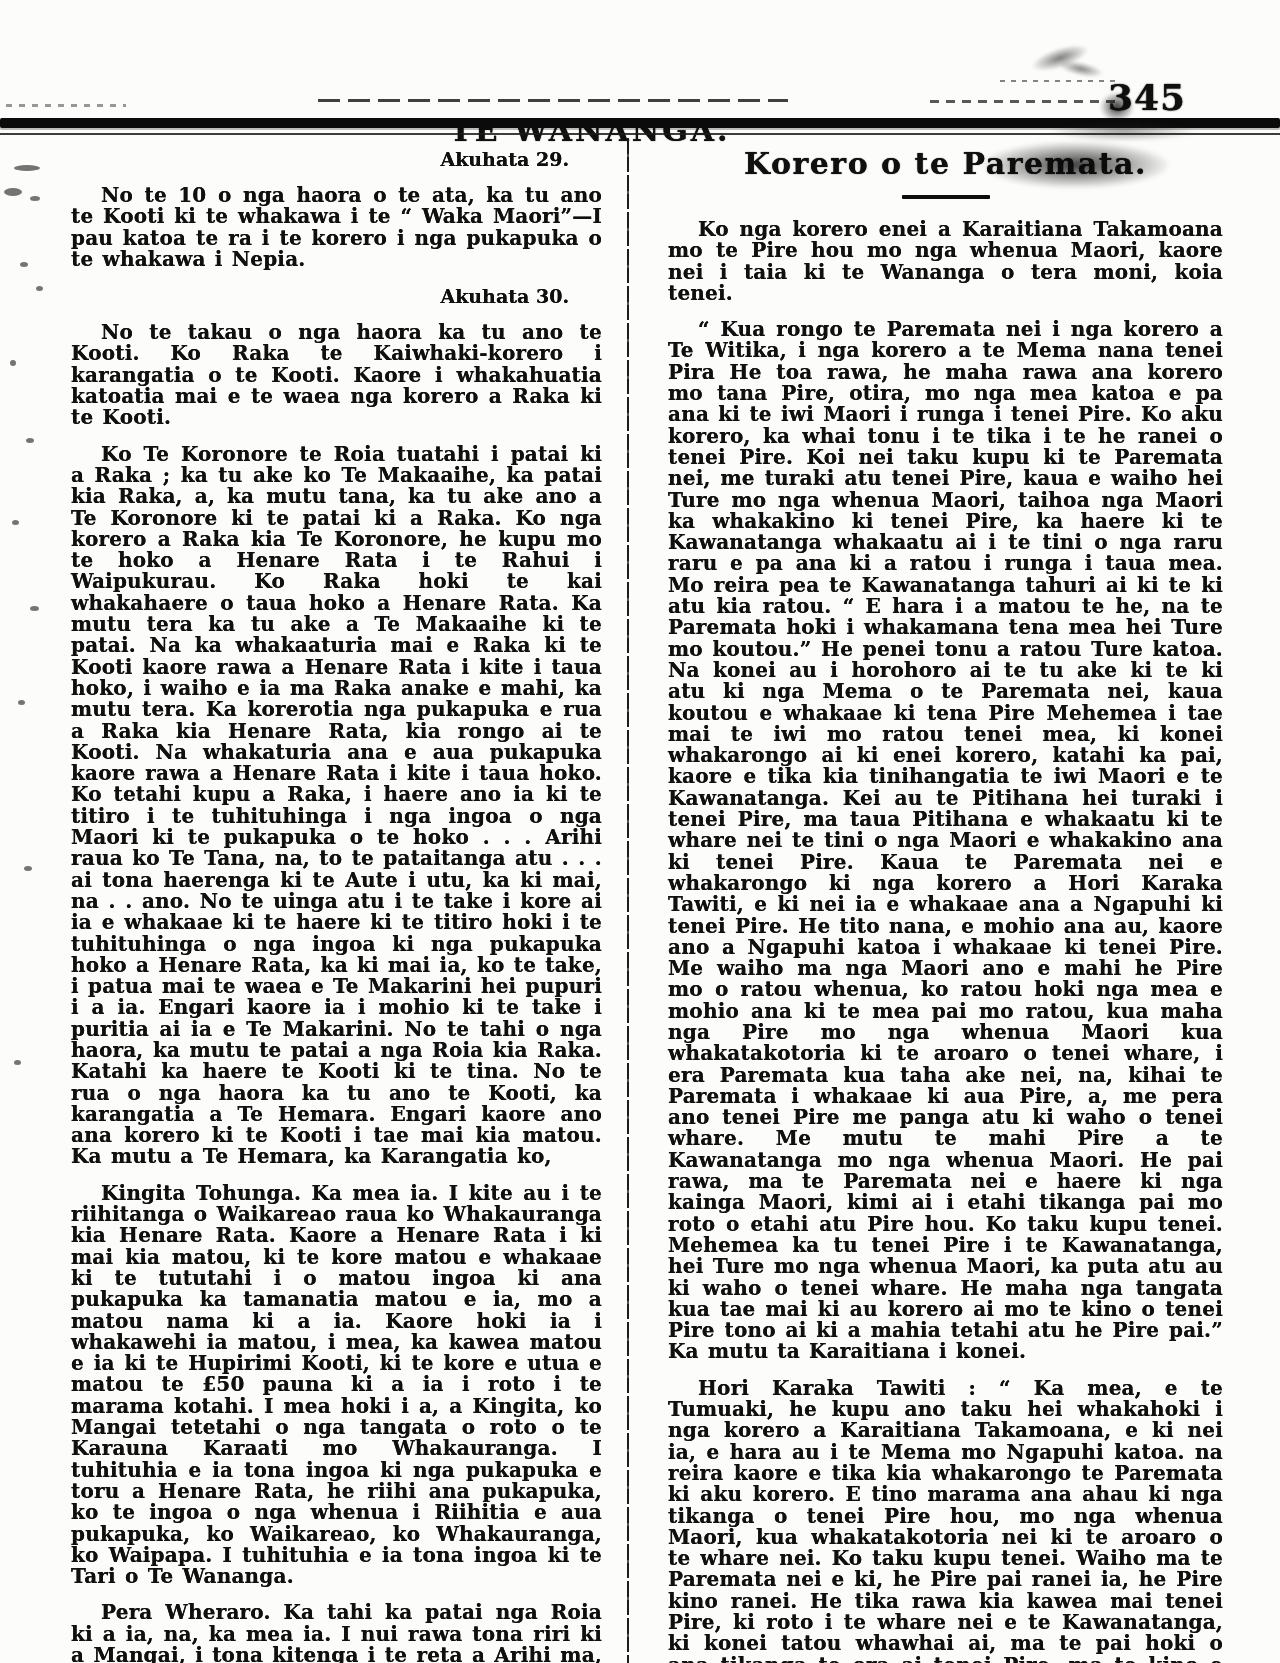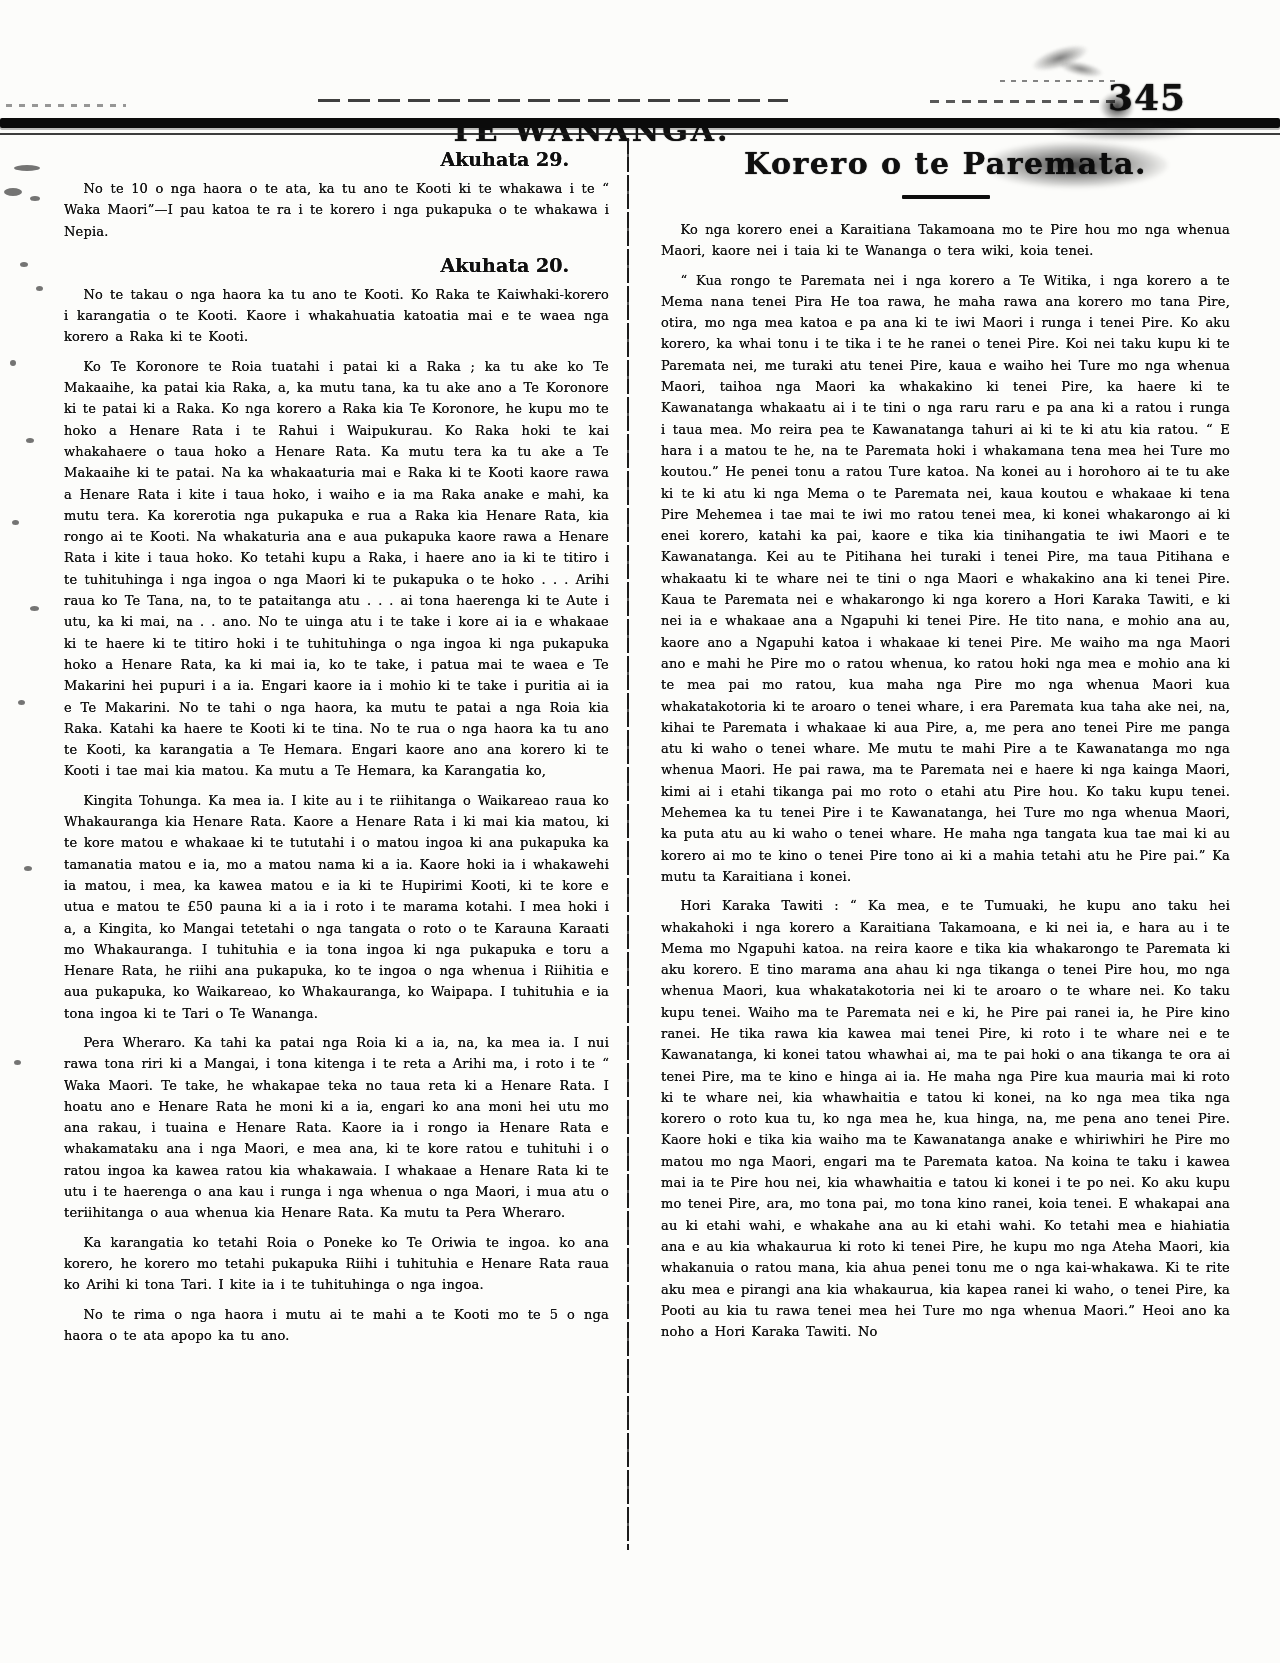--- a/index.html
+++ b/index.html
@@ -71,26 +71,27 @@
   .columns{position:absolute;top:138px;left:0;width:1280px;display:flex;}
   .col{box-sizing:border-box;}
   .col-left{width:627px;padding:4px 10px 0 56px;}
   .col-divider{
     width:2px;min-height:1412px;
     background:repeating-linear-gradient(to bottom,#1c1c1c 0 16px,#555 16px 19px,#1c1c1c 19px 34px,transparent 34px 37px);
   }
   .col-right{width:651px;padding:0 42px 0 24px;}
 
   p.body-par{
-    margin:8px;
-    font-size:13px;line-height:21.3px;
+    margin:15px;
+    font-size:20px;line-height:21.3px;
     text-align:justify;text-justify:inter-word;
     text-indent:1.5em;
     word-spacing:2px;letter-spacing:.2px;
     text-shadow:0 0 .5px rgba(0,0,0,.85);
+    font-weight:bold;
   }
   .date-heading{
     margin:6px 48px 5px 0;
     font-size:19px;font-weight:bold;
     text-align:right;
     text-shadow:0 0 .6px #000;
   }
   .article-heading{
     position:relative;
     margin:8px 0 0 0;
@@ -136,39 +137,39 @@
   </div>
 
   <div class="rule-thick"></div>
   <div class="rule-thin"></div>
 
   <div class="columns">
 
     <div class="col col-left">
       <div class="date-heading">Akuhata 29.</div>
       <p class="body-par">No te 10 o nga haora o te ata, ka tu ano te Kooti ki te whakawa i te “ Waka Maori”—I pau katoa te ra i te korero i nga pukapuka o te whakawa i Nepia.</p>
-      <div class="date-heading" style="margin-top:12px;">Akuhata 20.</div>
+      <div class="date-heading" style="margin-top:12px;">Akuhata 30.</div>
       <p class="body-par">No te takau o nga haora ka tu ano te Kooti.  Ko Raka te Kaiwhaki-korero i karangatia o te Kooti.  Kaore i whakahuatia katoatia mai e te waea nga korero a Raka ki te Kooti.</p>
       <p class="body-par">Ko Te Koronore te Roia tuatahi i patai ki a Raka ; ka tu ake ko Te Makaaihe, ka patai kia Raka, a, ka mutu tana, ka tu ake ano a Te Koronore ki te patai ki a Raka. Ko nga korero a Raka kia Te Koronore, he kupu mo te hoko a Henare Rata i te Rahui i Waipukurau.  Ko Raka hoki te kai whakahaere o taua hoko a Henare Rata. Ka mutu tera ka tu ake a Te Makaaihe ki te patai.  Na ka whakaaturia mai e Raka ki te Kooti kaore rawa a Henare Rata i kite i taua hoko, i waiho e ia ma Raka anake e mahi, ka mutu tera.  Ka korerotia nga pukapuka e rua a Raka kia Henare Rata, kia rongo ai te Kooti.  Na whakaturia ana e aua pukapuka kaore rawa a Henare Rata i kite i taua hoko.  Ko tetahi kupu a Raka, i haere ano ia ki te titiro i te tuhituhinga i nga ingoa o nga Maori ki te pukapuka o te hoko . . .  Arihi raua ko Te Tana, na, to te pataitanga atu . . . ai tona haerenga ki te Aute i utu, ka ki mai, na . . ano.  No te uinga atu i te take i kore ai ia e whakaae ki te haere ki te titiro hoki i te tuhituhinga o nga ingoa ki nga pukapuka hoko a Henare Rata, ka ki mai ia, ko te take, i patua mai te waea e Te Makarini hei pupuri i a ia.  Engari kaore ia i mohio ki te take i puritia ai ia e Te Makarini.  No te tahi o nga haora, ka mutu te patai a nga Roia kia Raka.  Katahi ka haere te Kooti ki te tina.  No te rua o nga haora ka tu ano te Kooti, ka karangatia a Te Hemara.  Engari kaore ano ana korero ki te Kooti i tae mai kia matou.  Ka mutu a Te Hemara, ka Karangatia ko,</p>
       <p class="body-par">Kingita Tohunga.  Ka mea ia.  I kite au i te riihitanga o Waikareao raua ko Whakauranga kia Henare Rata.  Kaore a Henare Rata i ki mai kia matou, ki te kore matou e whakaae ki te tututahi i o matou ingoa ki ana pukapuka ka tamanatia matou e ia, mo a matou nama ki a ia.  Kaore hoki ia i whakawehi ia matou, i mea, ka kawea matou e ia ki te Hupirimi Kooti, ki te kore e utua e matou te £50 pauna ki a ia i roto i te marama kotahi.  I mea hoki i a, a Kingita, ko Mangai tetetahi o nga tangata o roto o te Karauna Karaati mo Whakauranga.  I tuhituhia e ia tona ingoa ki nga pukapuka e toru a Henare Rata, he riihi ana pukapuka, ko te ingoa o nga whenua i Riihitia e aua pukapuka, ko Waikareao, ko Whakauranga, ko Waipapa.  I tuhituhia e ia tona ingoa ki te Tari o Te Wananga.</p>
       <p class="body-par">Pera Wheraro.  Ka tahi ka patai nga Roia ki a ia, na, ka mea ia.  I nui rawa tona riri ki a Mangai, i tona kitenga i te reta a Arihi ma, i roto i te “ Waka Maori.  Te take, he whakapae teka no taua reta ki a Henare Rata. I hoatu ano e Henare Rata he moni ki a ia, engari ko ana moni hei utu mo ana rakau, i tuaina e Henare Rata. Kaore ia i rongo ia Henare Rata e whakamataku ana i nga Maori, e mea ana, ki te kore ratou e tuhituhi i o ratou ingoa ka kawea ratou kia whakawaia.  I whakaae a Henare Rata ki te utu i te haerenga o ana kau i runga i nga whenua o nga Maori, i mua atu o teriihitanga o aua whenua kia Henare Rata.  Ka mutu ta Pera Wheraro.</p>
       <p class="body-par">Ka karangatia ko tetahi Roia o Poneke ko Te Oriwia te ingoa. ko ana korero, he korero mo tetahi pukapuka Riihi i tuhituhia e Henare Rata raua ko Arihi ki tona Tari.  I kite ia i te tuhituhinga o nga ingoa.</p>
       <p class="body-par">No te rima o nga haora i mutu ai te mahi a te Kooti mo te 5 o nga haora o te ata apopo ka tu ano.</p>
     </div>
 
     <div class="col-divider"></div>
 
     <div class="col col-right">
       <h2 class="article-heading">
         <span>Korero o te Paremata.</span>
         <span class="smudge-heading"></span>
         <span class="smudge-heading2"></span>
       </h2>
       <div class="heading-rule"></div>
-      <p class="body-par">Ko nga korero enei a Karaitiana Takamoana mo te Pire hou mo nga whenua Maori, kaore nei i taia ki te Wananga o tera wiki, koia tenei.</p>
+      <p class="body-par">Ko nga korero enei a Karaitiana Takamoana mo te Pire hou mo nga whenua Maori, kaore nei i taia ki te Wananga o tera moni, koia tenei.</p>
       <p class="body-par">“ Kua rongo te Paremata nei i nga korero a Te Witika, i nga korero a te Mema nana tenei Pira    He toa rawa, he maha rawa ana korero mo tana Pire, otira, mo nga mea katoa e pa ana ki te iwi Maori i runga i tenei Pire.  Ko aku korero, ka whai tonu i te tika i te he ranei o tenei Pire.  Koi nei taku kupu ki te Paremata nei, me turaki atu tenei Pire, kaua e waiho hei Ture mo nga whenua Maori, taihoa nga Maori ka whakakino ki tenei Pire, ka haere ki te Kawanatanga whakaatu ai i te tini o nga raru raru e pa ana ki a ratou i runga i taua mea.  Mo reira pea te Kawanatanga tahuri ai ki te ki atu kia ratou.  “ E hara i a matou te he, na te Paremata hoki i whakamana tena mea hei Ture mo koutou.”  He penei tonu a ratou Ture katoa.  Na konei au i horohoro ai te tu ake ki te ki atu ki nga Mema o te Paremata nei, kaua koutou e whakaae ki tena Pire    Mehemea i tae mai te iwi mo ratou tenei mea, ki konei whakarongo ai ki enei korero, katahi ka pai, kaore e tika kia tinihangatia te iwi Maori e te Kawanatanga.  Kei au te Pitihana hei turaki i tenei Pire, ma taua Pitihana e whakaatu ki te whare nei te tini o nga Maori e whakakino ana ki tenei Pire.  Kaua te Paremata nei e whakarongo ki nga korero a Hori Karaka Tawiti, e ki nei ia e whakaae ana a Ngapuhi ki tenei Pire. He tito nana, e mohio ana au, kaore ano a Ngapuhi katoa i whakaae ki tenei Pire.  Me waiho ma nga Maori ano e mahi he Pire mo o ratou whenua, ko ratou hoki nga mea e mohio ana ki te mea pai mo ratou, kua maha nga Pire mo nga whenua Maori kua whakatakotoria ki te aroaro o tenei whare, i era Paremata kua taha ake nei, na, kihai te Paremata i whakaae ki aua Pire, a, me pera ano tenei Pire me panga atu ki waho o tenei whare.  Me mutu te mahi Pire a te Kawanatanga mo nga whenua Maori.  He pai rawa, ma te Paremata nei e haere ki nga kainga Maori, kimi ai i etahi tikanga pai mo roto o etahi atu Pire hou.  Ko taku kupu tenei.  Mehemea ka tu tenei Pire i te Kawanatanga, hei Ture mo nga whenua Maori, ka puta atu au ki waho o tenei whare.  He maha nga tangata kua tae mai ki au korero ai mo te kino o tenei Pire tono ai ki a mahia tetahi atu he Pire pai.”  Ka mutu ta Karaitiana i konei.</p>
       <p class="body-par">Hori Karaka Tawiti : “ Ka mea, e te Tumuaki, he kupu ano taku hei whakahoki i nga korero a Karaitiana Takamoana, e ki nei ia, e hara au i te Mema mo Ngapuhi katoa. na reira kaore e tika kia whakarongo te Paremata ki aku korero.  E tino marama ana ahau ki nga tikanga o tenei Pire hou, mo nga whenua Maori, kua whakatakotoria nei ki te aroaro o te whare nei.  Ko taku kupu tenei.  Waiho ma te Paremata nei e ki, he Pire pai ranei ia, he Pire kino ranei.  He tika rawa kia kawea mai tenei Pire, ki roto i te whare nei e te Kawanatanga, ki konei tatou whawhai ai, ma te pai hoki o ana tikanga te ora ai tenei Pire, ma te kino e hinga ai ia.  He maha nga Pire kua mauria mai ki roto ki te whare nei, kia whawhaitia e tatou ki konei, na ko nga mea tika nga korero o roto kua tu, ko nga mea he, kua hinga, na, me pena ano tenei Pire.  Kaore hoki e tika kia waiho ma te Kawanatanga anake e whiriwhiri he Pire mo matou mo nga Maori, engari ma te Paremata katoa. Na koina te taku i kawea mai ia te Pire hou nei, kia whawhaitia e tatou ki konei i te po nei.  Ko aku kupu mo tenei Pire, ara, mo tona pai, mo tona kino ranei, koia tenei.  E whakapai ana au ki etahi wahi, e whakahe ana au ki etahi wahi.  Ko tetahi mea e hiahiatia ana e au kia whakaurua ki roto ki tenei Pire, he kupu mo nga Ateha Maori, kia whakanuia o ratou mana, kia ahua penei tonu me o nga kai-whakawa.  Ki te rite aku mea e pirangi ana kia whakaurua, kia kapea ranei ki waho, o tenei Pire, ka Pooti au kia tu rawa tenei mea hei Ture mo nga whenua Maori.”  Heoi ano ka noho a Hori Karaka Tawiti.  No</p>
     </div>
 
   </div>
 
   <div class="speck" style="top:165px;left:14px;width:26px;height:6px;"></div>
   <div class="speck" style="top:188px;left:4px;width:18px;height:8px;"></div>
   <div class="speck" style="top:196px;left:30px;width:10px;height:5px;"></div>
   <div class="speck" style="top:262px;left:20px;width:8px;height:5px;"></div>

